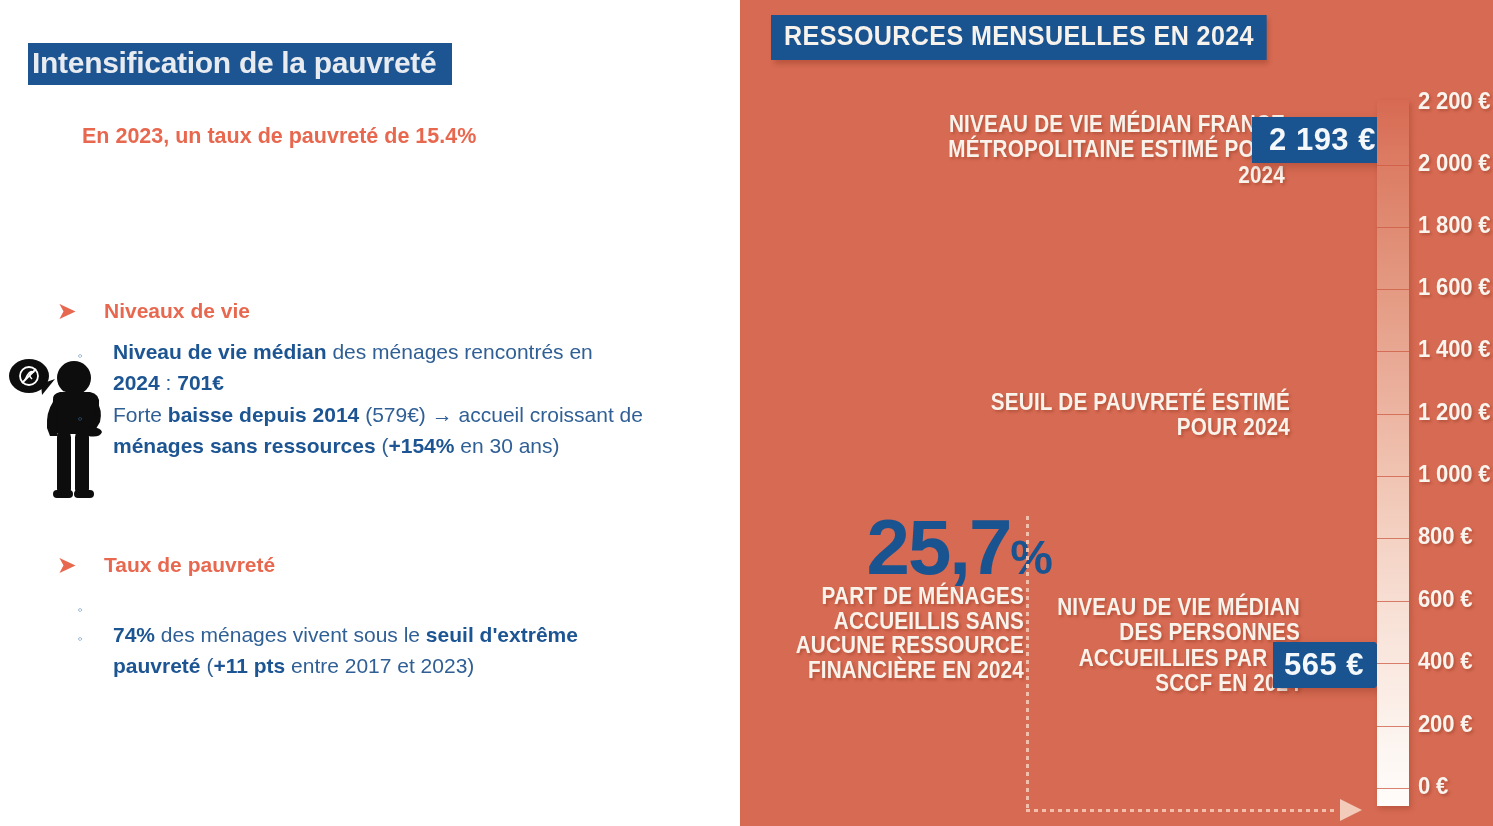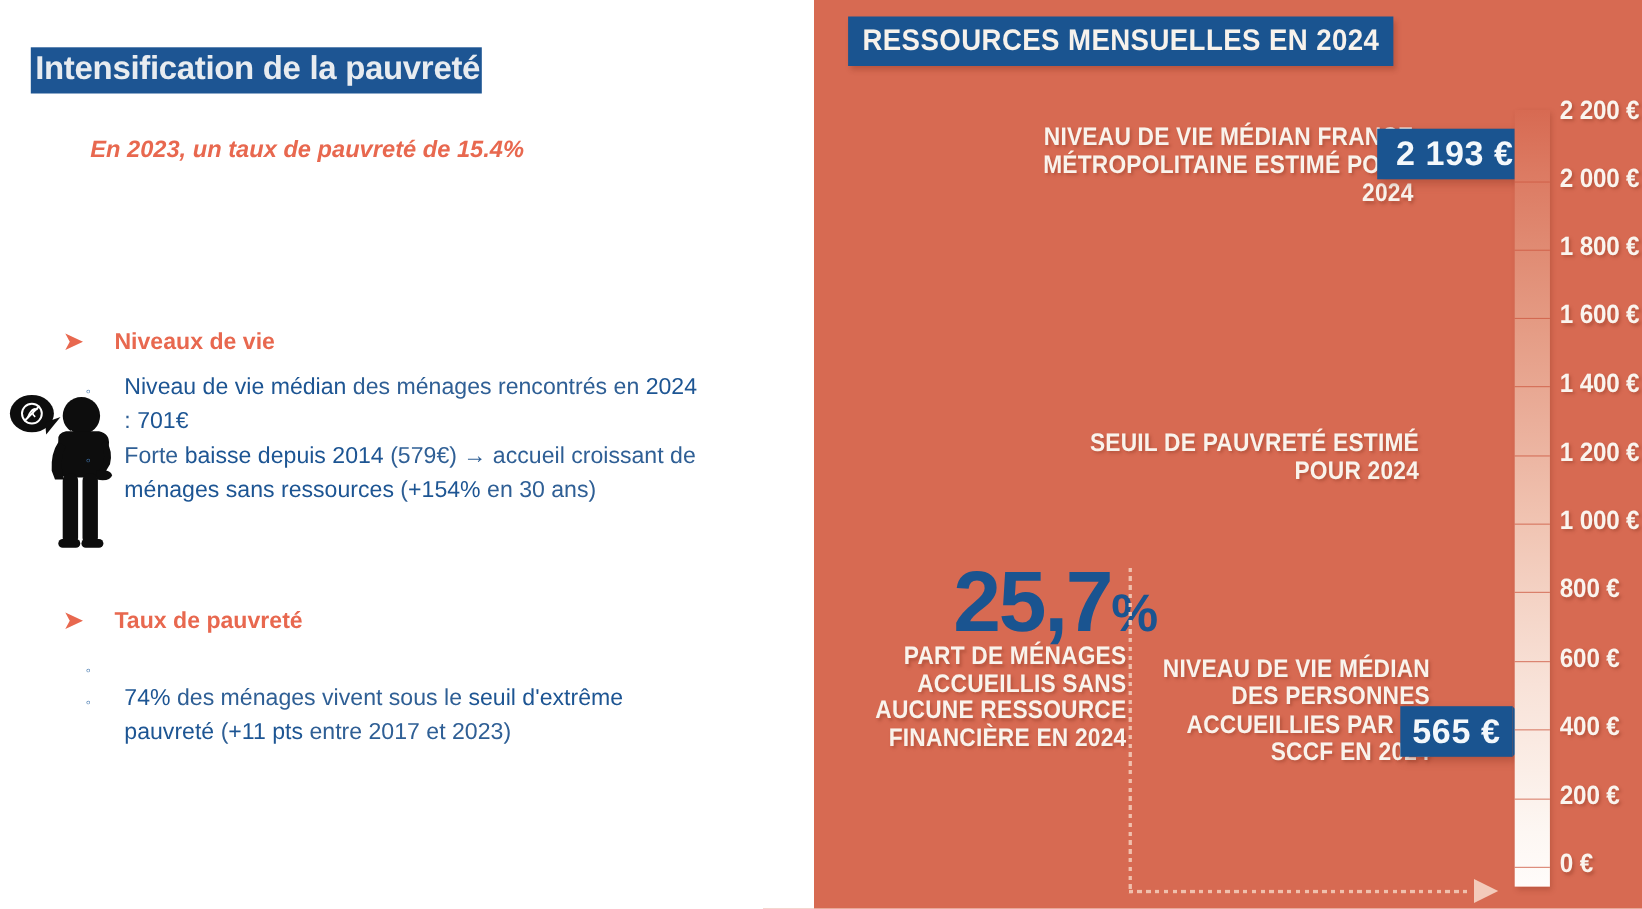--- a/index.html
+++ b/index.html
@@ -20,33 +20,33 @@
   }
 
   #page-title {
     position: absolute;
     left: 28px; top: 43px;
     background: #1d5593;
     color: #e8ecf0;
     font-size: 30px;
     font-weight: bold;
     letter-spacing: -0.3px;
-    padding: 3px 2px 5px 4px;
+    padding: 3px 16px 5px 4px;
     white-space: nowrap;
   }
 
   #lead-block {
     position: absolute;
     left: 82px; top: 122px;
     width: 630px;
     color: #e8684f;
     font-size: 21.5px;
     line-height: 1.37;
   }
-  #lead-block .b { font-weight: bold; font-style: italic; }
+  #lead-block .b { font-weight: bold; }
   #lead-block .indent { display: block; padding-left: 42px; text-indent: -2px; }
 
   .section {
     position: absolute;
     width: 680px;
   }
   .section-head {
     display: flex;
     align-items: baseline;
     color: #e8684f;
@@ -70,21 +70,21 @@
   }
   .circ-bullet {
     flex: 0 0 55px;
     width: 55px;
     font-size: 13px;
     color: #3f74ac;
     padding-top: 9px;
     padding-left: 20px;
   }
   .sub-text { flex: 1; max-width: 530px; }
-  .sub-text .b { font-weight: normal; }
+  .sub-text .b { font-weight: bold; }
   .sub-text .n { font-weight: normal; color: #2f5f95; }
 
   #person-icon {
     position: absolute;
     left: 8px; top: 348px;
     width: 120px; height: 165px;
   }
 
   
   #info-panel {

